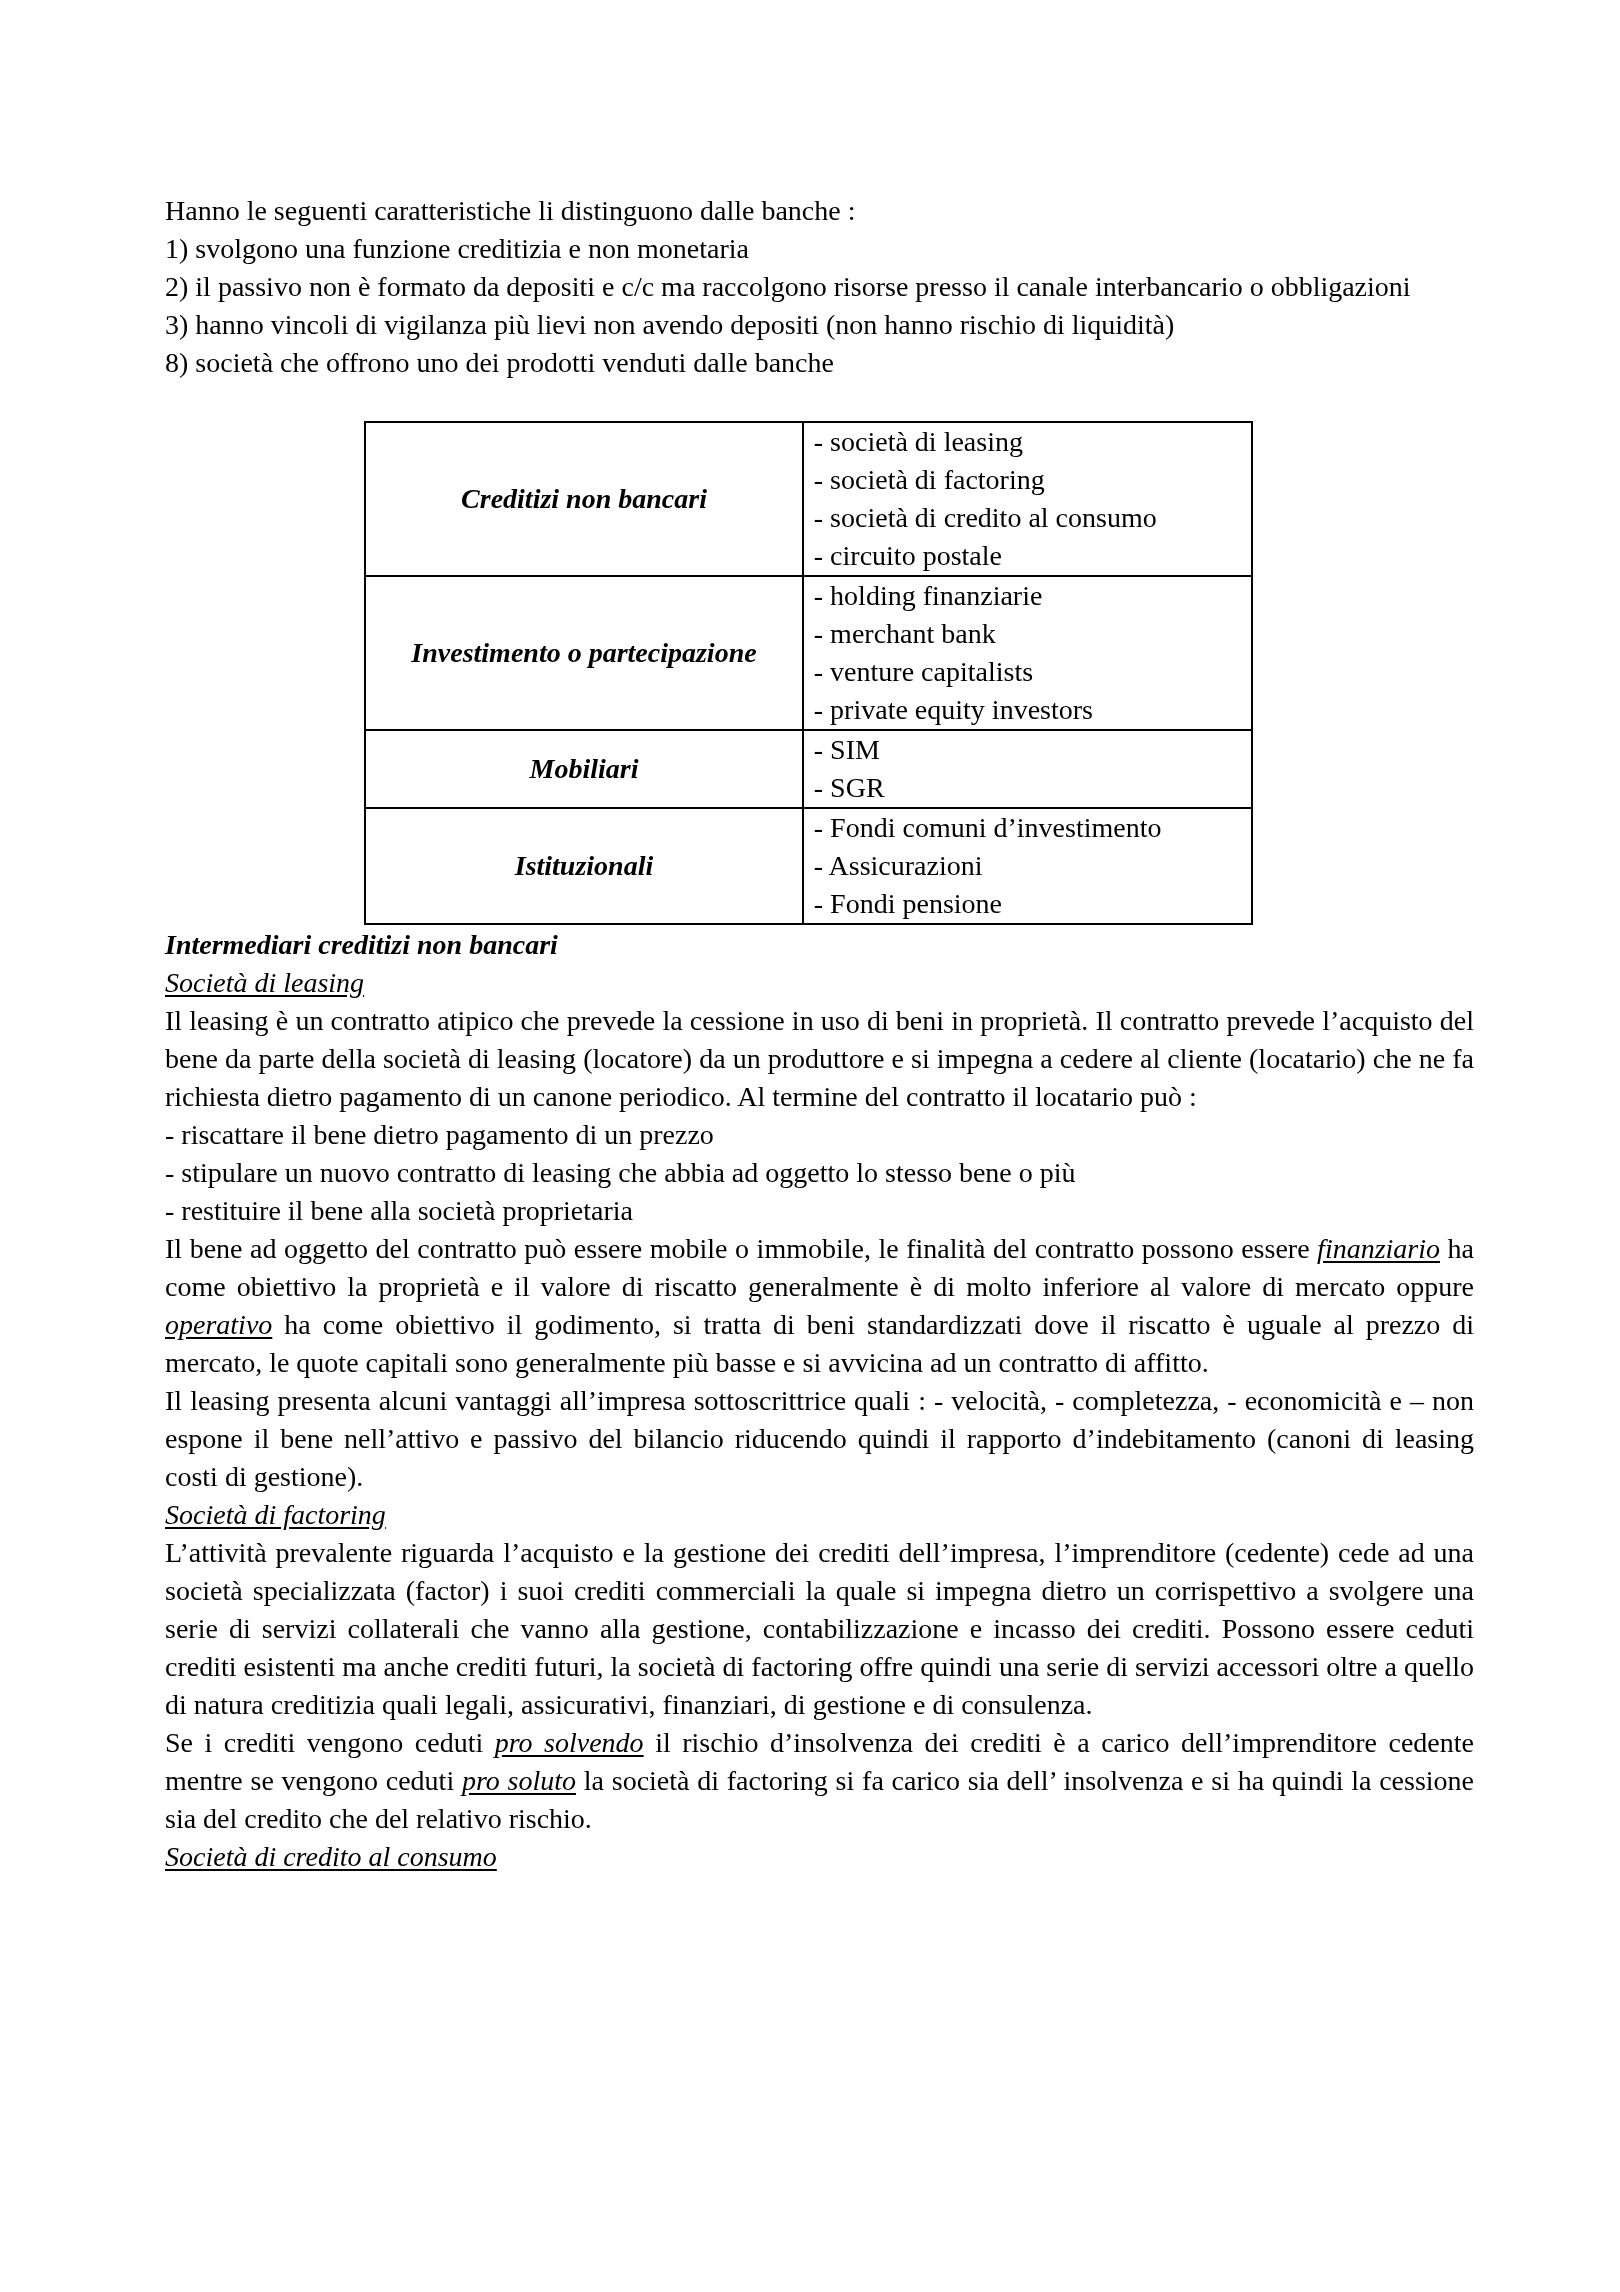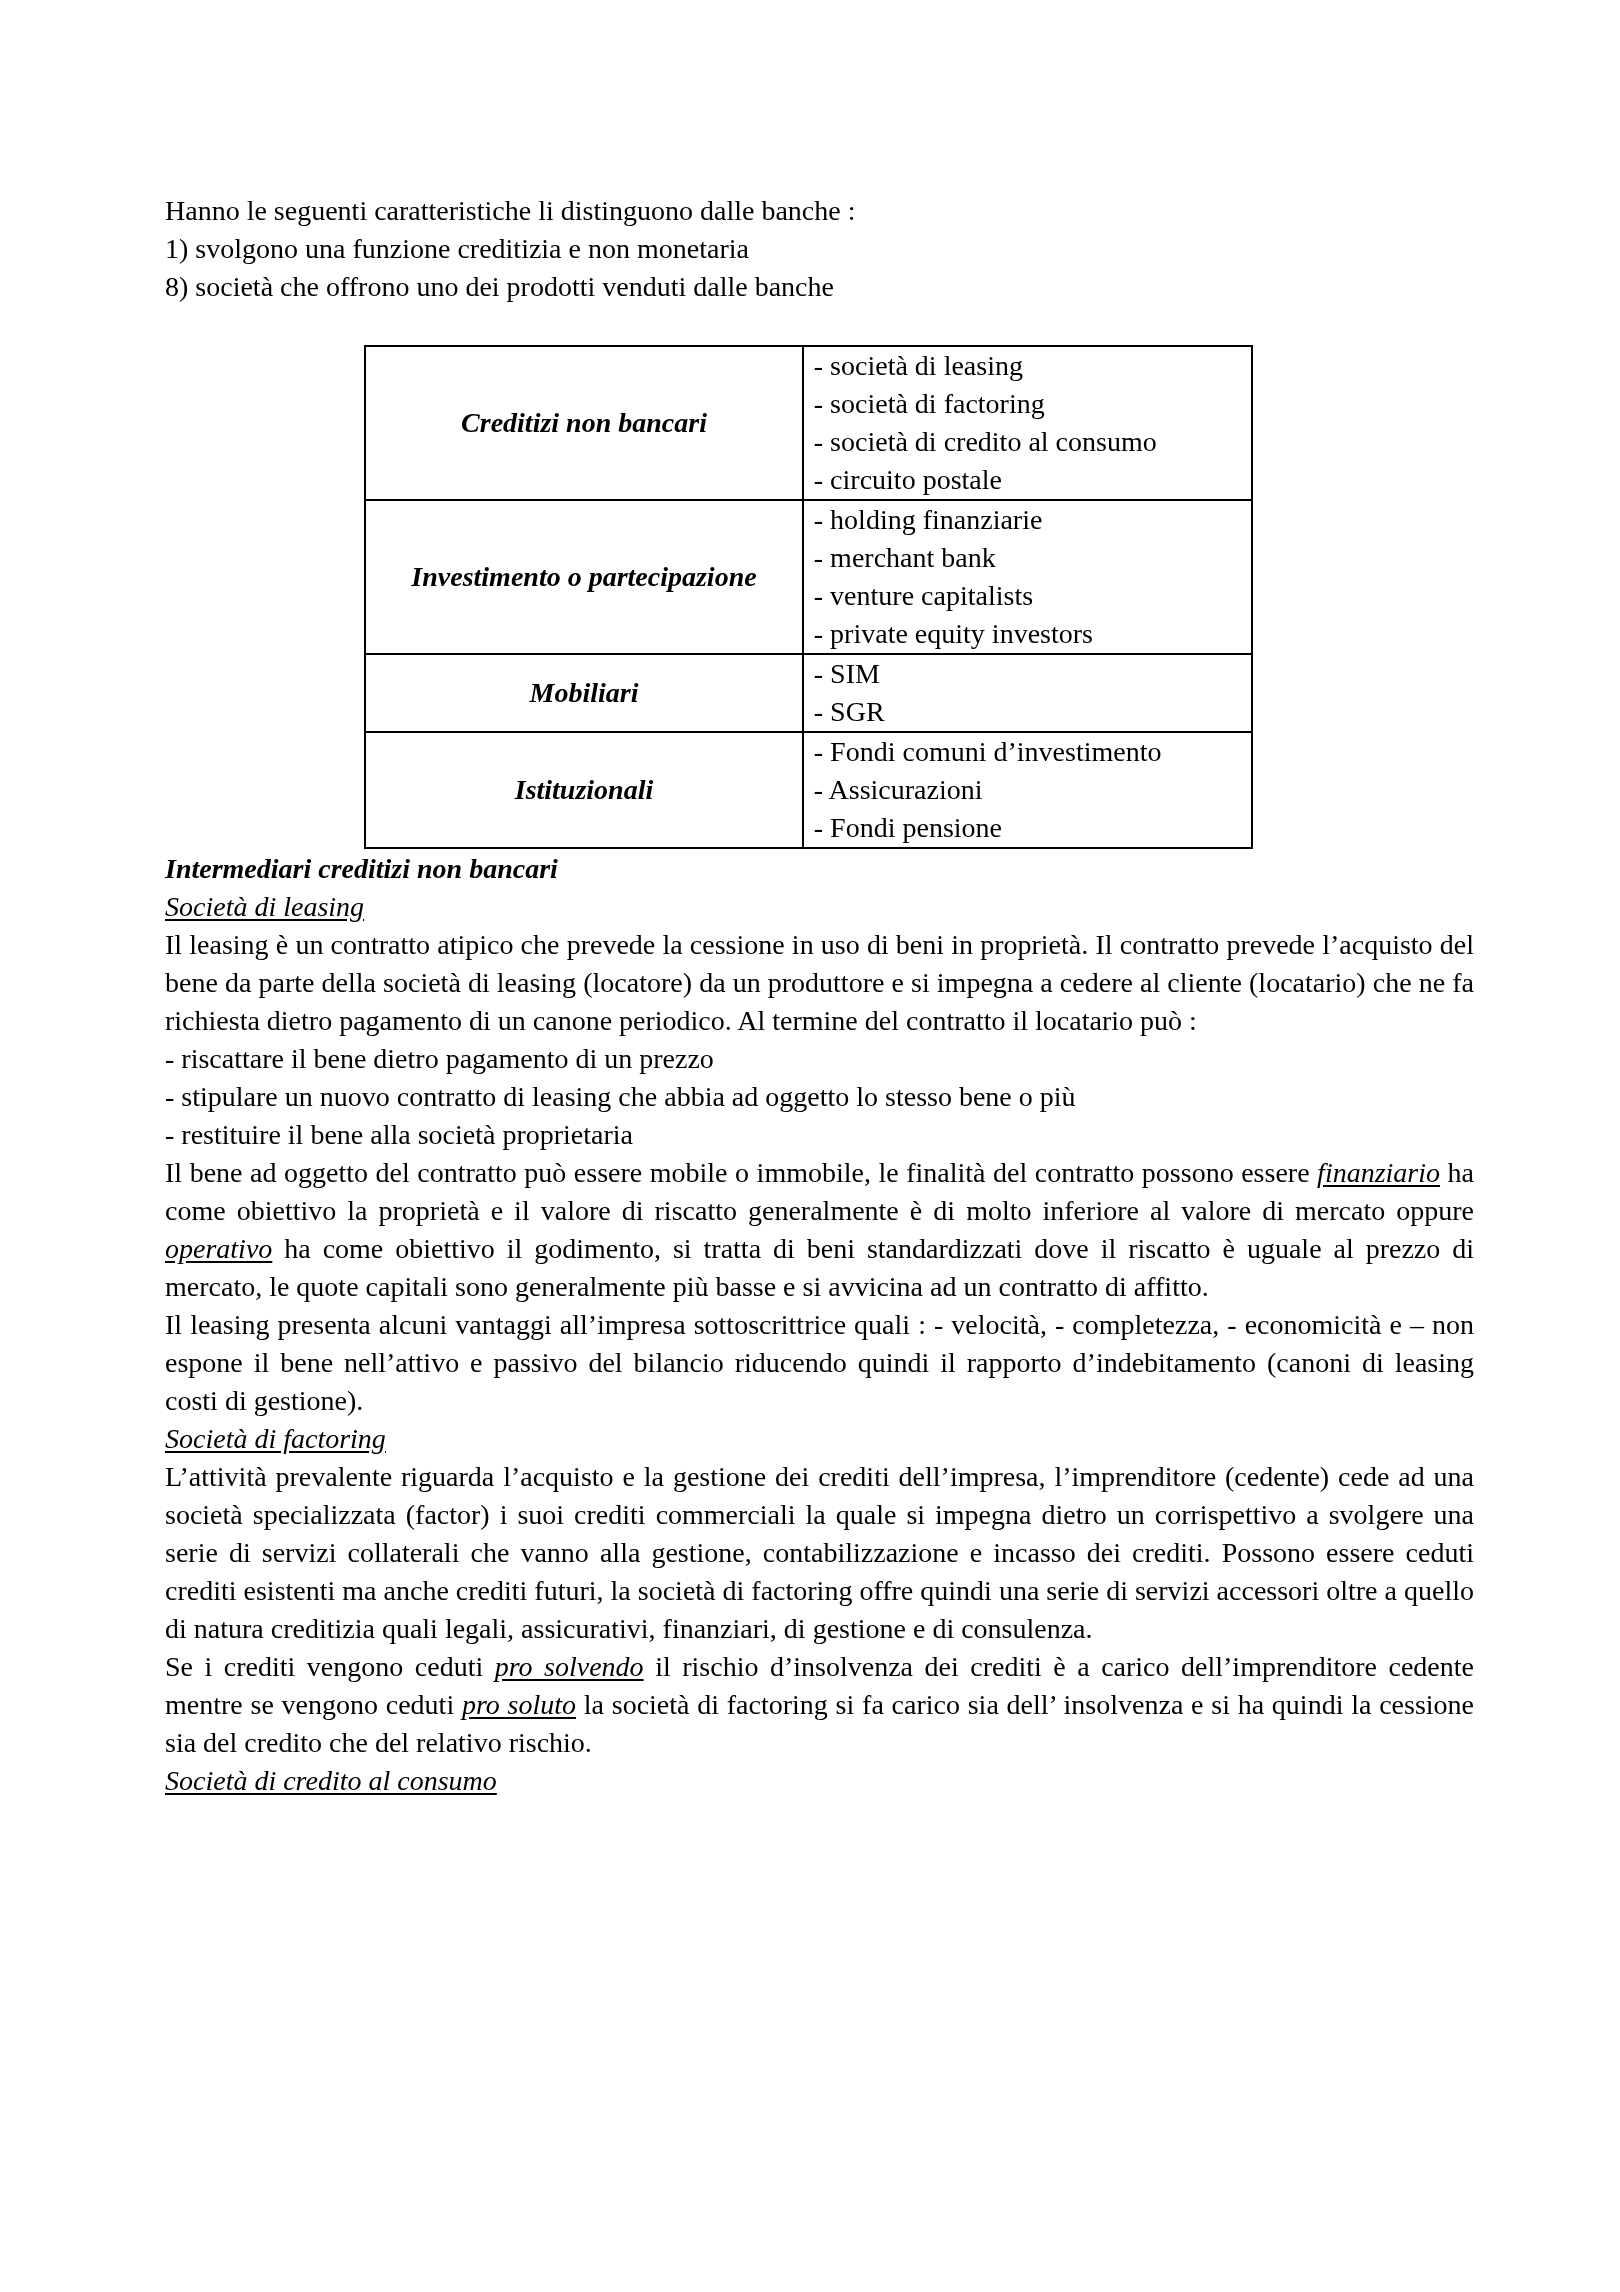--- a/index.html
+++ b/index.html
@@ -78,20 +78,22 @@
       white-space: nowrap;
     }
   </style>
 </head>
 <body>
 
 <div class="page">
 
   <p>Hanno le seguenti caratteristiche li distinguono dalle banche :</p>
   <p>1) svolgono una funzione creditizia e non monetaria</p>
+  <p class="justify">2) il passivo non è formato da depositi e c/c ma raccolgono risorse presso il canale interbancario o obbligazioni</p>
+  <p>3) hanno vincoli di vigilanza più lievi non avendo depositi (non hanno rischio di liquidità)</p>
   <p>8) società che offrono uno dei prodotti venduti dalle banche</p>
 
   <div class="blank"></div>
 
 
   <table class="tbl">
     <tbody>
       <tr>
         <td class="cat">Creditizi non bancari</td>
         <td class="items">

